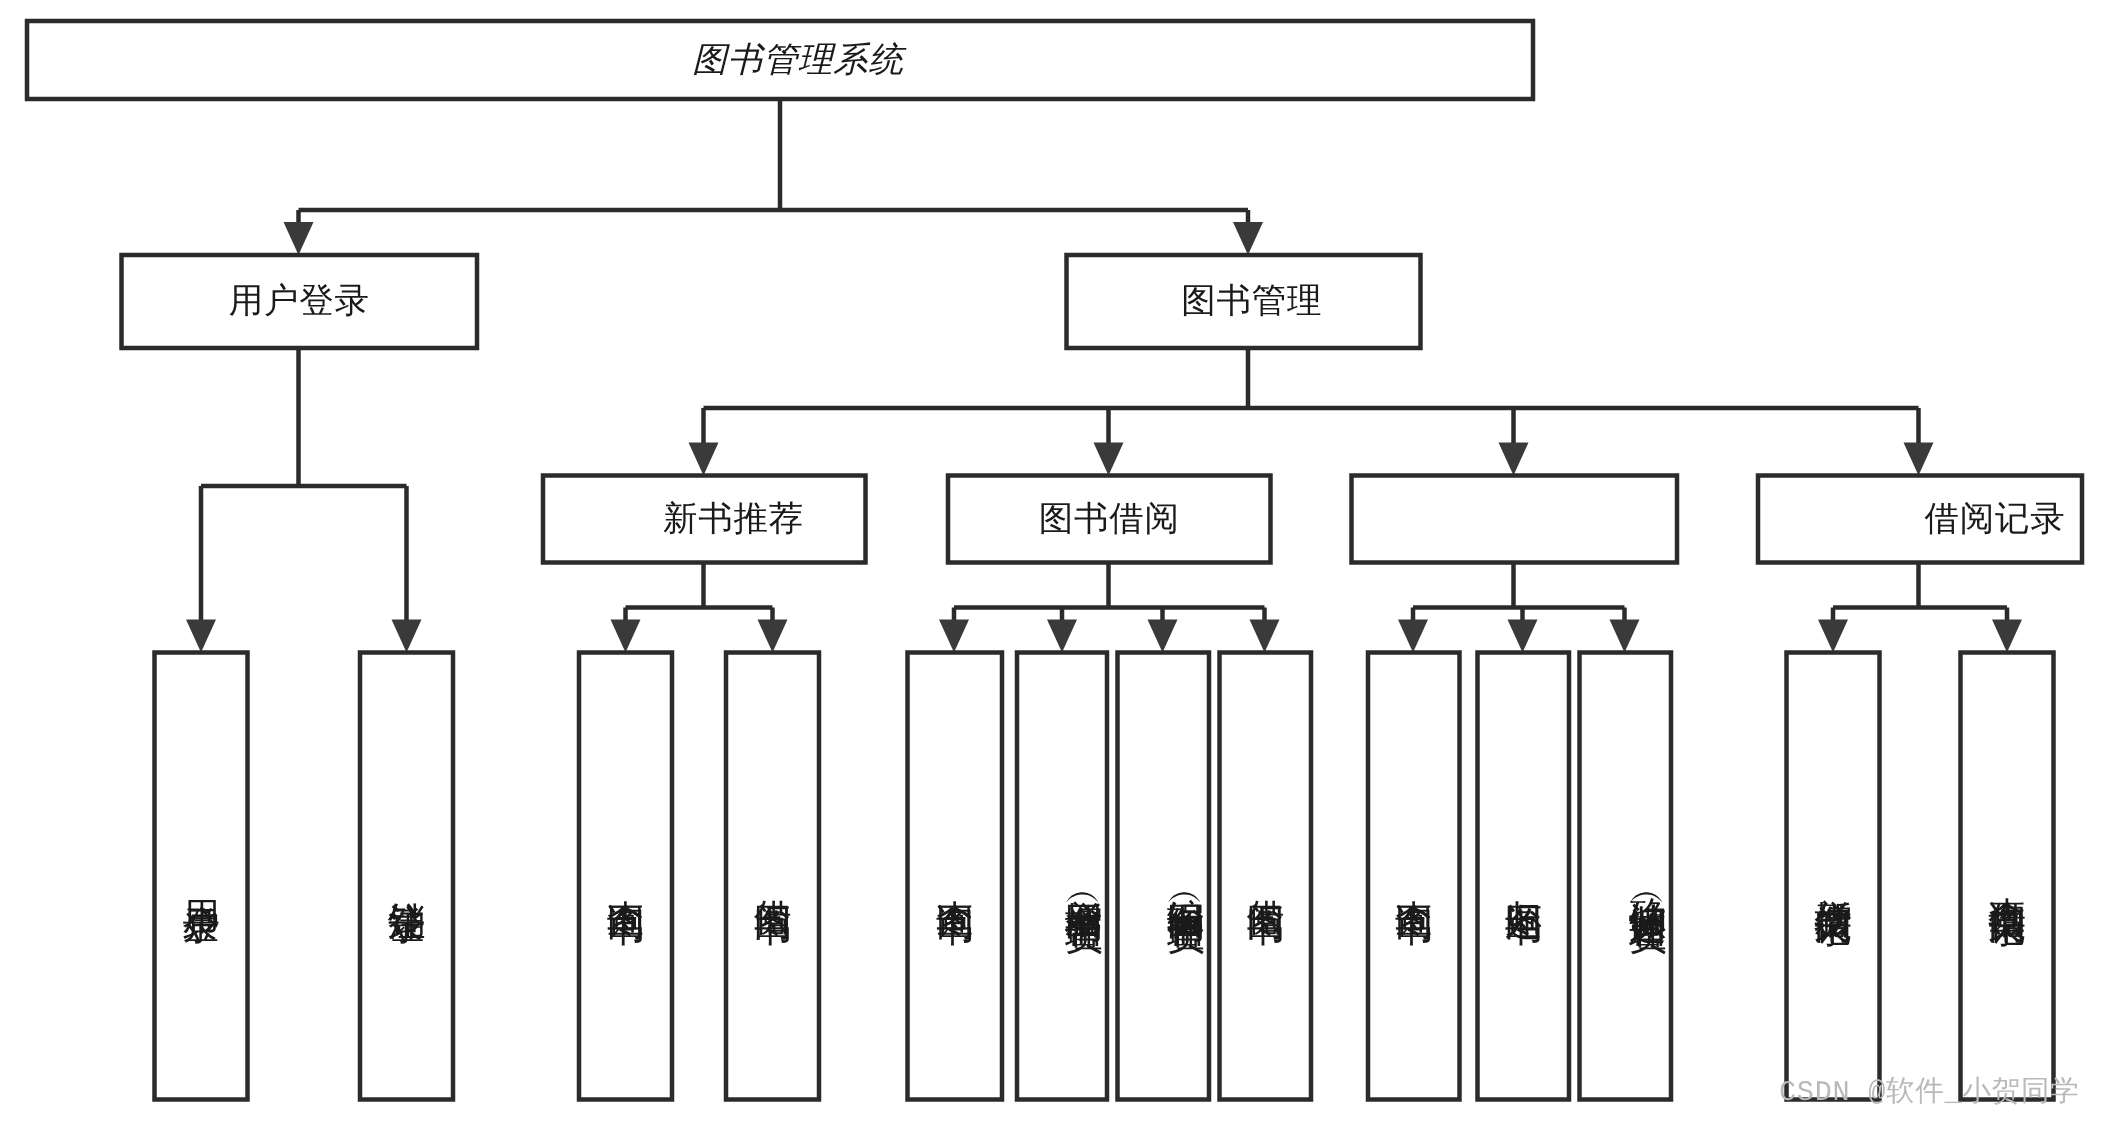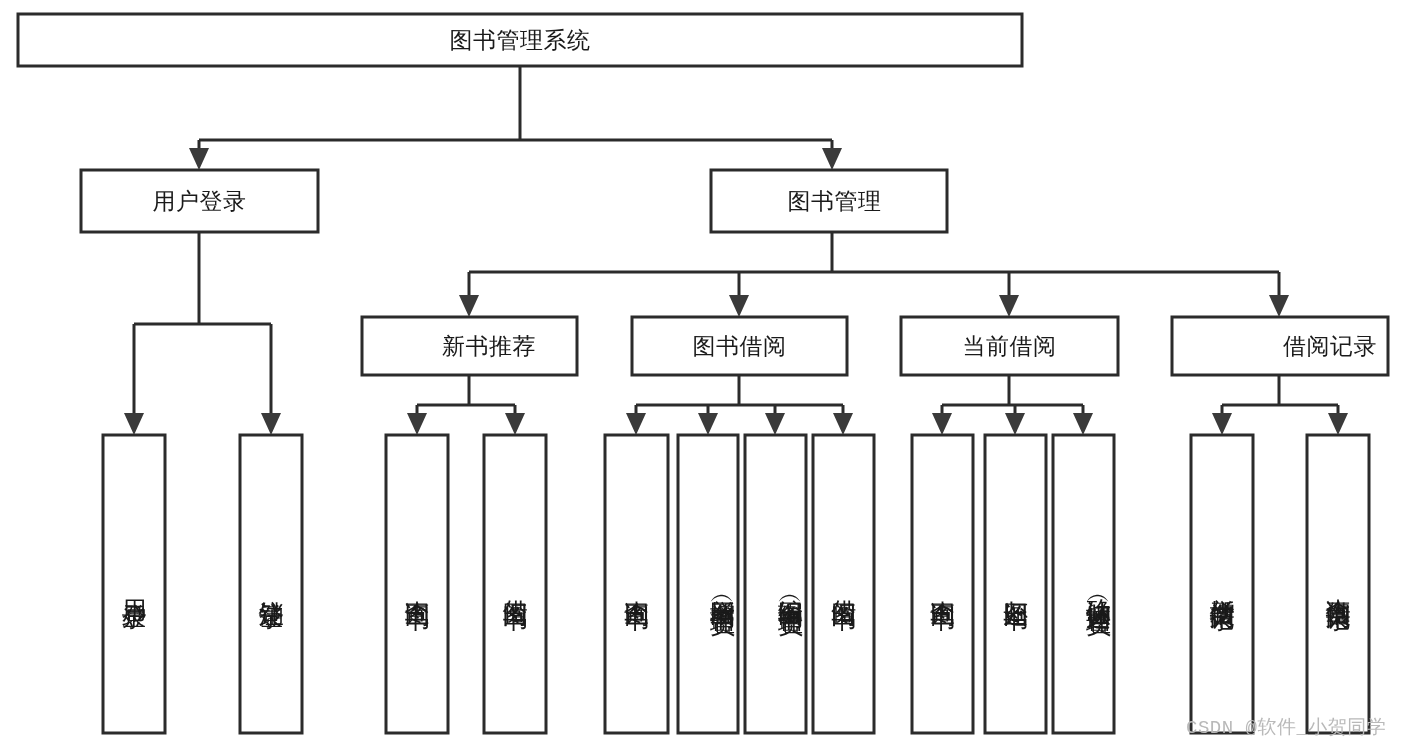--- a/index.html
+++ b/index.html
@@ -166,28 +166,27 @@
       <rect class="node-rect" x="745" y="435" width="61" height="298"></rect>
       <rect class="node-rect" x="813" y="435" width="61" height="298"></rect>
       <rect class="node-rect" x="912" y="435" width="61" height="298"></rect>
       <rect class="node-rect" x="985" y="435" width="61" height="298"></rect>
       <rect class="node-rect" x="1053" y="435" width="61" height="298"></rect>
       <rect class="node-rect" x="1191" y="435" width="62" height="298"></rect>
       <rect class="node-rect" x="1307" y="435" width="62" height="298"></rect>
     </g>
   </svg>
 
-  <div class="node-label label-h" style="left:18px; top:14px; width:1004px; height:52px;">图书管理系统</div>
+  <div class="node-label label-h" style="left:30px; top:14px; width:1004px; height:52px;font-style:italic;">图书管理系统</div>
 
   <div class="node-label label-h" style="left:81px; top:170px; width:237px; height:62px;">用户登录</div>
   <div class="node-label label-h" style="left:711px; top:170px; width:236px; height:62px;padding-left:11px;">图书管理</div>
 
   <div class="node-label label-h" style="left:362px; top:317px; width:254px; height:58px;">新书推荐</div>
   <div class="node-label label-h" style="left:632px; top:317px; width:215px; height:58px;">图书借阅</div>
-  <div class="node-label label-h" style="left:901px; top:317px; width:217px; height:58px;">当前借阅</div>
   <div class="node-label label-h" style="left:1221px; top:317px; width:218px; height:58px;">借阅记录</div>
 
   <div class="node-label label-v" style="left:103px; top:435px; width:62px; height:298px;">用户登录</div>
   <div class="node-label label-v" style="left:240px; top:435px; width:62px; height:298px;">注销登录</div>
   <div class="node-label label-v" style="left:386px; top:435px; width:62px; height:298px;">查询图书</div>
   <div class="node-label label-v" style="left:484px; top:435px; width:62px; height:298px;">借阅图书</div>
   <div class="node-label label-v" style="left:605px; top:435px; width:63px; height:298px;">查询图书</div>
   <div class="node-label label-v align-top" style="left:678px; top:435px; width:60px; height:298px;">新增图书（管理员）</div>
   <div class="node-label label-v align-top" style="left:745px; top:435px; width:61px; height:298px;">编辑图书（管理员）</div>
   <div class="node-label label-v" style="left:813px; top:435px; width:61px; height:298px;">借阅图书</div>

